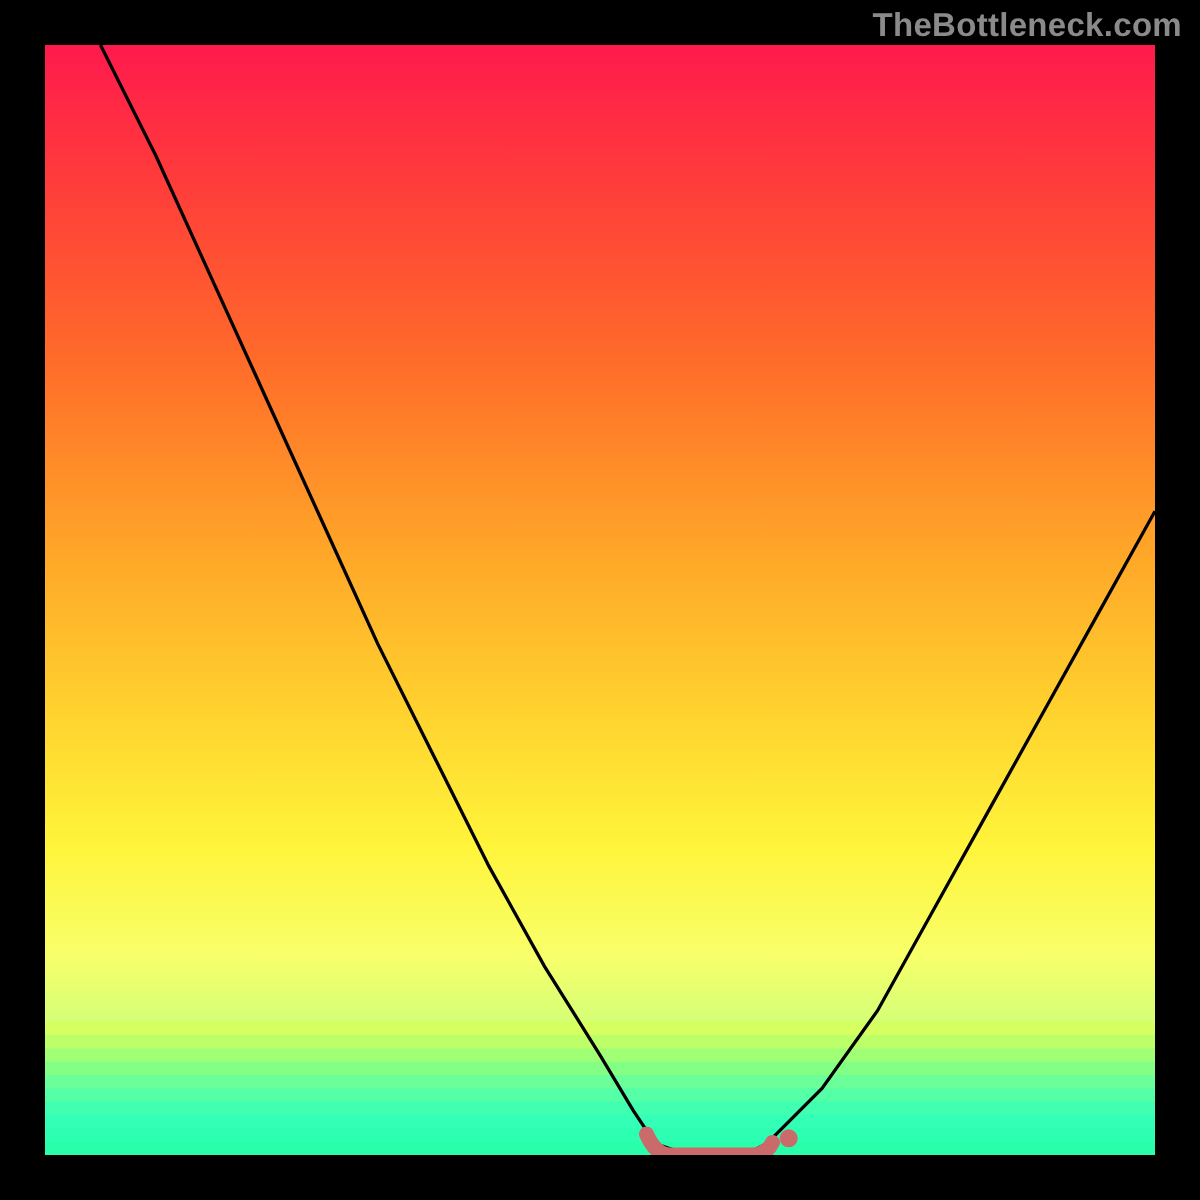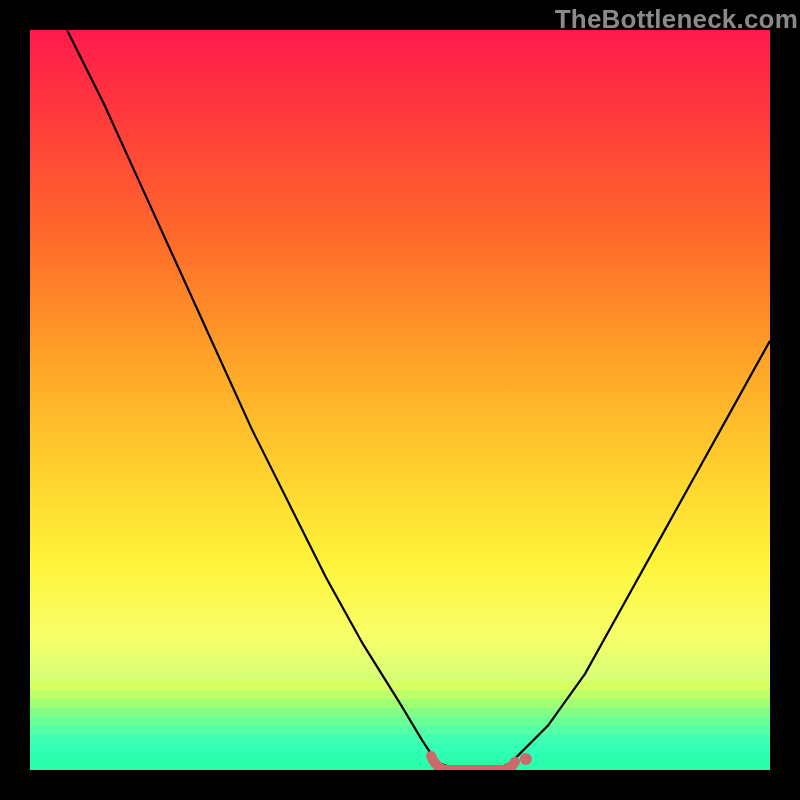--- a/index.html
+++ b/index.html
@@ -21,23 +21,23 @@
   .plot-area {
     position: absolute;
     left: 0;
     top: 0;
     width: 740px;
     height: 740px;
   }
   .watermark {
     position: absolute;
     top: 4px;
-    right: 2px;
+    right: 12px;
     font-family: Arial, Helvetica, sans-serif;
-    font-size: 26px;
+    font-size: 22px;
     font-weight: 600;
     color: #8a8a8a;
     letter-spacing: 0.2px;
   }
   svg { display: block; }
 </style>
 </head>
 <body>
 
 <div class="frame">

